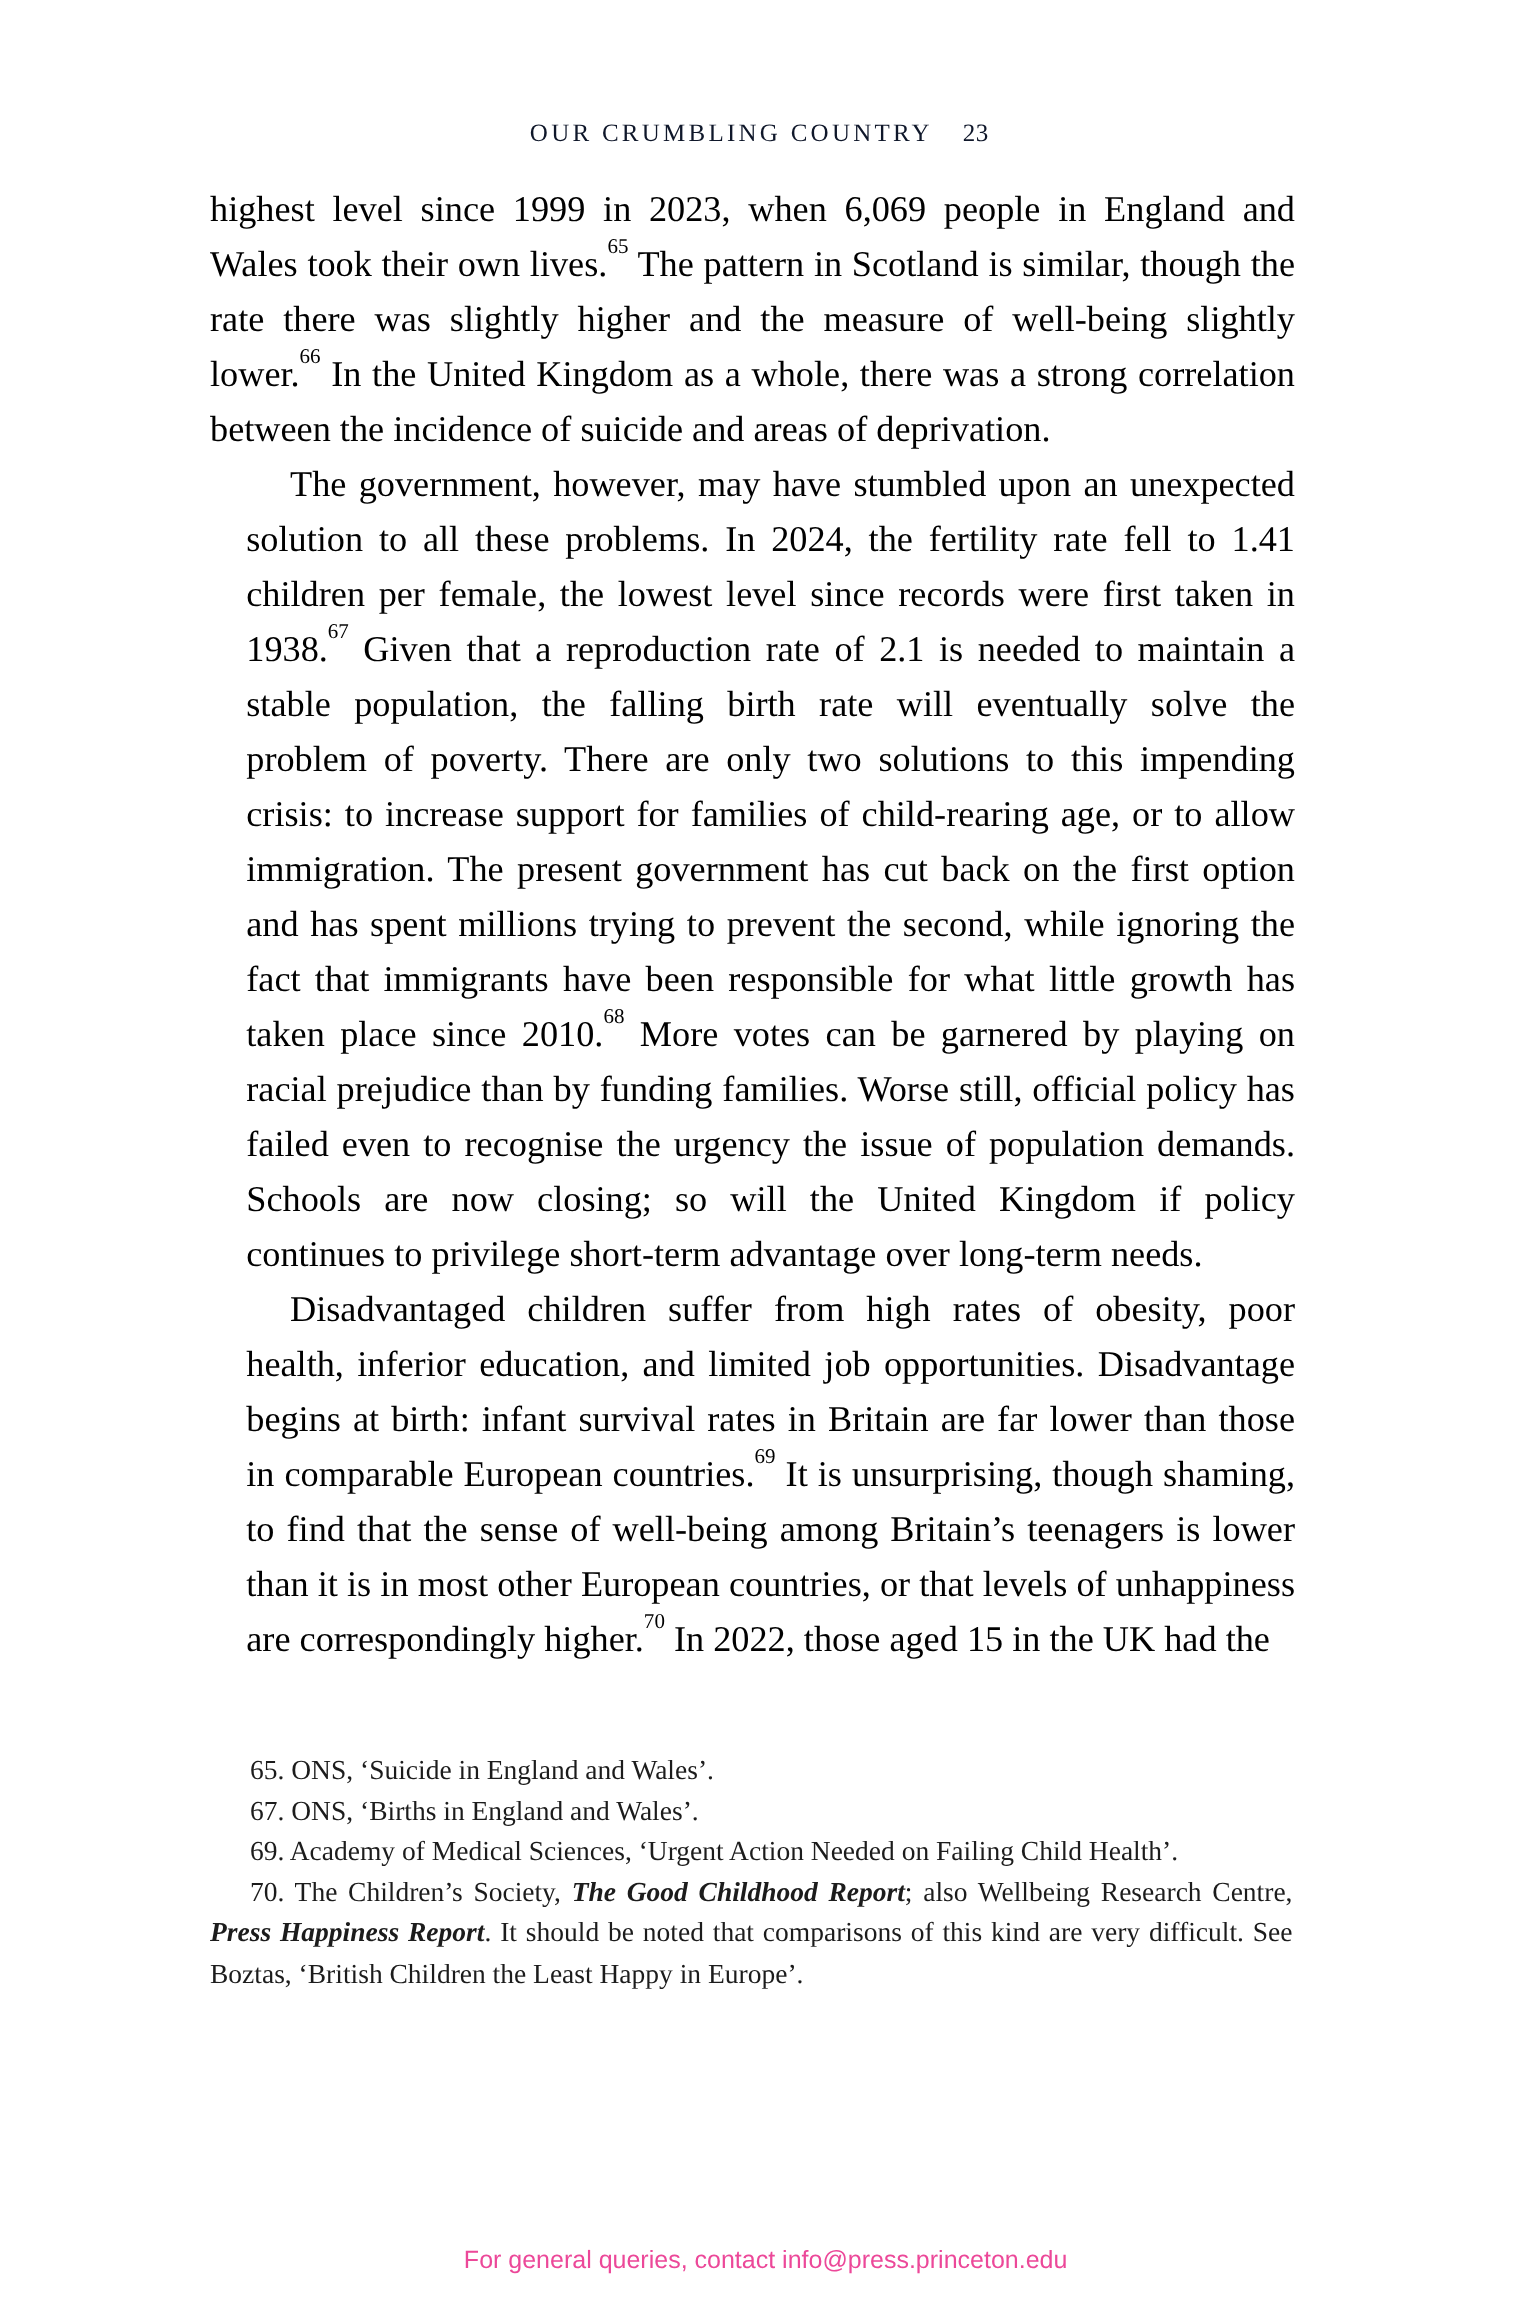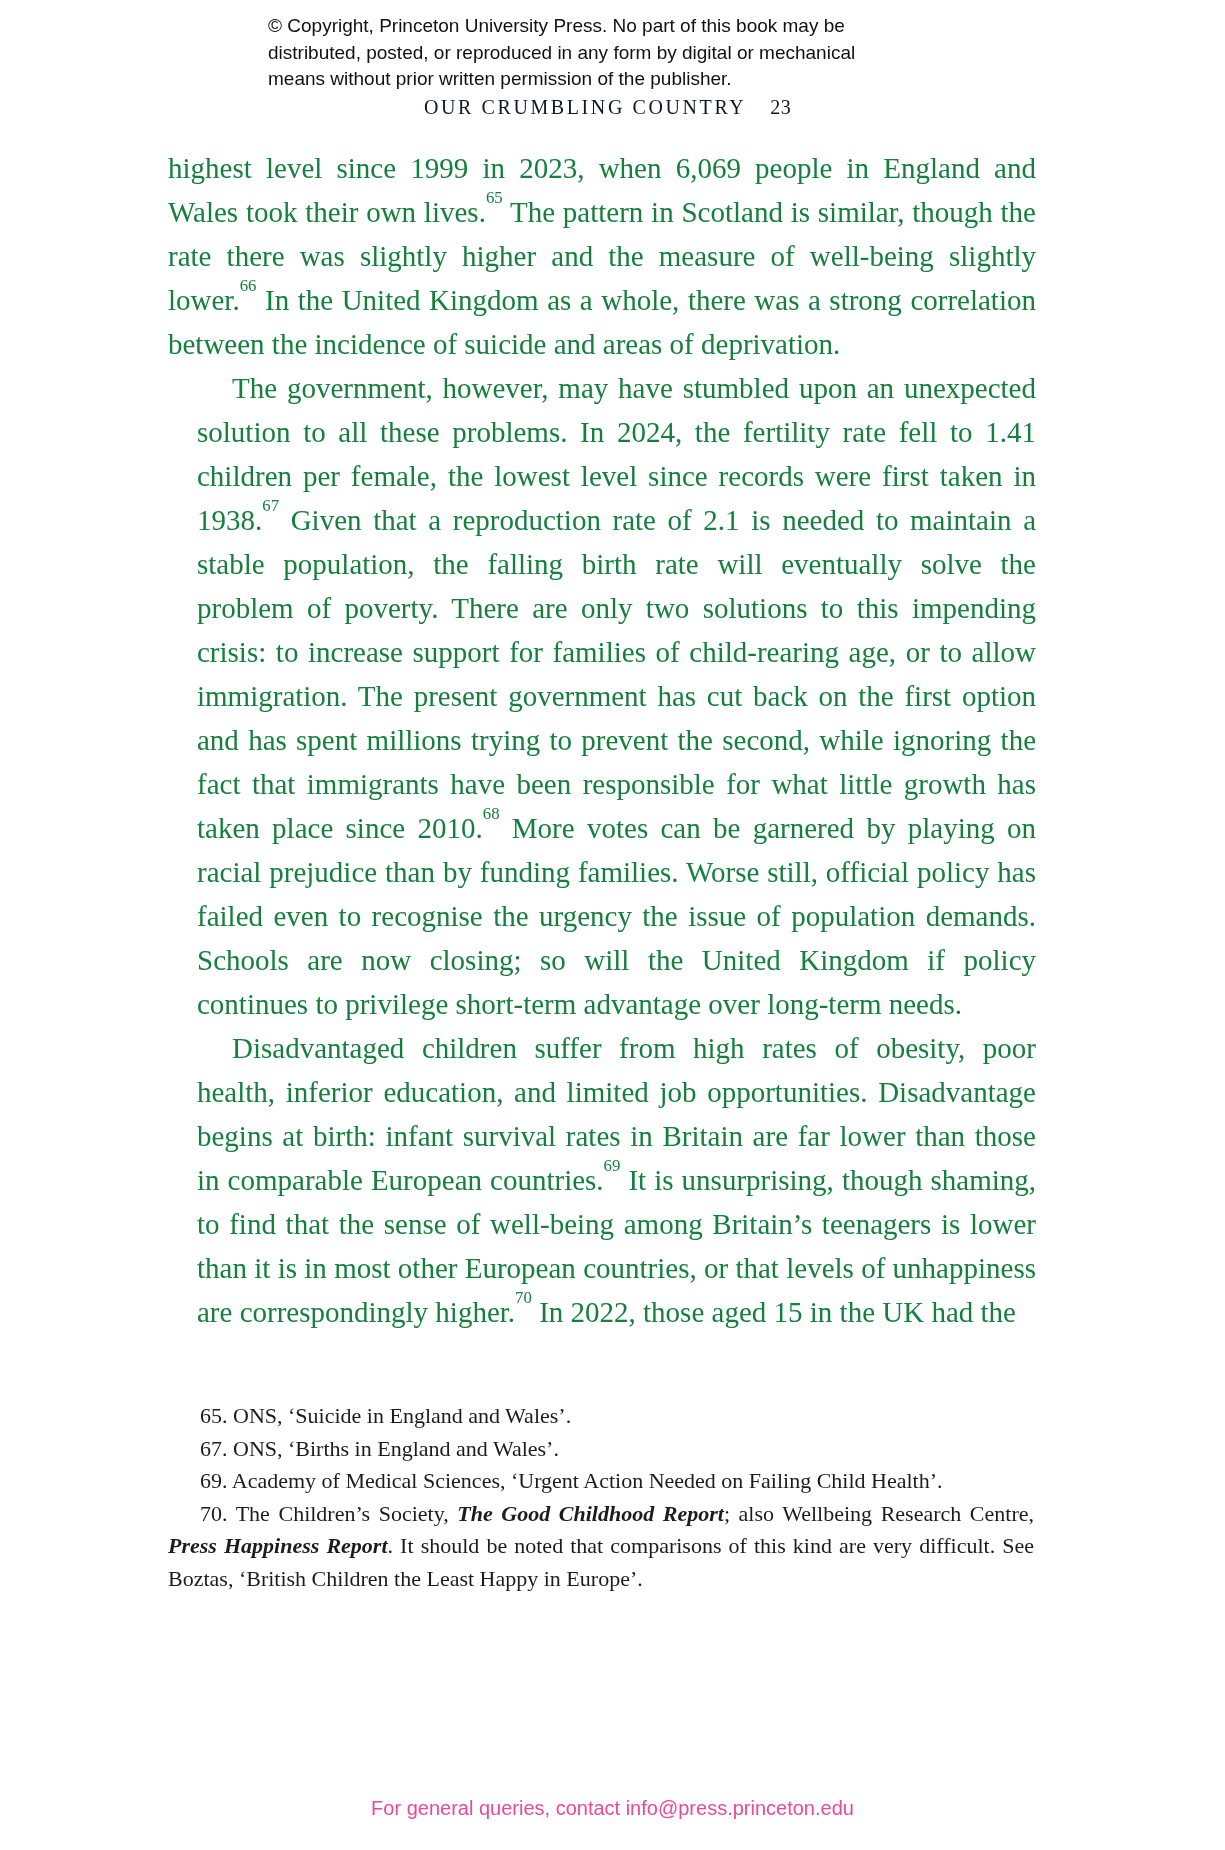--- a/index.html
+++ b/index.html
@@ -38,21 +38,21 @@
   }
   .body-text {
     position: absolute;
     left: 168px;
     top: 146px;
     width: 868px;
     font-family: "Liberation Serif", serif;
     font-size: 29px;
     line-height: 44px;
     text-align: justify;
-    color: #15803d;
+    color: #000000;
   }
   .para { margin: 0; padding: 0; }
   .para.indent { text-indent: 35px; margin-left: 29px; }
   sup.fn-ref {
     font-size: 0.58em;
     line-height: 0;
     position: relative;
     top: -0.5em;
   }
   .footnotes {
@@ -78,25 +78,20 @@
     font-family: "Liberation Sans", sans-serif;
     font-size: 20px;
     color: #ec4899;
   }
 </style>
 </head>
 <body>
 
 <div class="page">
 
-  <div class="copyright">
-    <div>© Copyright, Princeton University Press. No part of this book may be</div>
-    <div>distributed, posted, or reproduced in any form by digital or mechanical</div>
-    <div>means without prior written permission of the publisher.</div>
-  </div>
 
   <div class="running-head">
     <span>OUR CRUMBLING COUNTRY</span><span class="pgnum">23</span>
   </div>
 
   <div class="body-text">
     <p class="para"><span>highest level since 1999 in 2023, when 6,069 people in England and Wales took their own lives.</span><sup class="fn-ref">65</sup><span> The pattern in Scotland is similar, though the rate there was slightly higher and the measure of well-being slightly lower.</span><sup class="fn-ref">66</sup><span> In the United Kingdom as a whole, there was a strong correlation between the incidence of suicide and areas of deprivation.</span></p>
 
     <p class="para indent"><span>The government, however, may have stumbled upon an unexpected solution to all these problems. In 2024, the fertility rate fell to 1.41 children per female, the lowest level since records were first taken in 1938.</span><sup class="fn-ref">67</sup><span> Given that a reproduction rate of 2.1 is needed to maintain a stable population, the falling birth rate will eventually solve the problem of poverty. There are only two solutions to this impending crisis: to increase support for families of child-rearing age, or to allow immigration. The present government has cut back on the first option and has spent millions trying to prevent the second, while ignoring the fact that immigrants have been responsible for what little growth has taken place since 2010.</span><sup class="fn-ref">68</sup><span> More votes can be garnered by playing on racial prejudice than by funding families. Worse still, official policy has failed even to recognise the urgency the issue of population demands. Schools are now closing; so will the United Kingdom if policy continues to privilege short-term advantage over long-term needs.</span></p>
 

